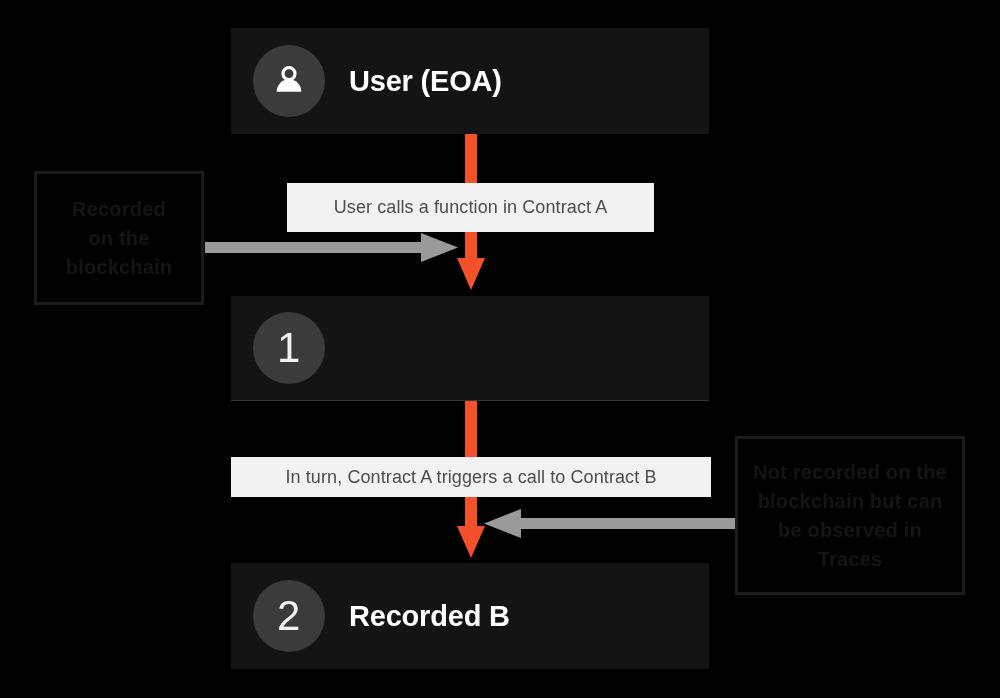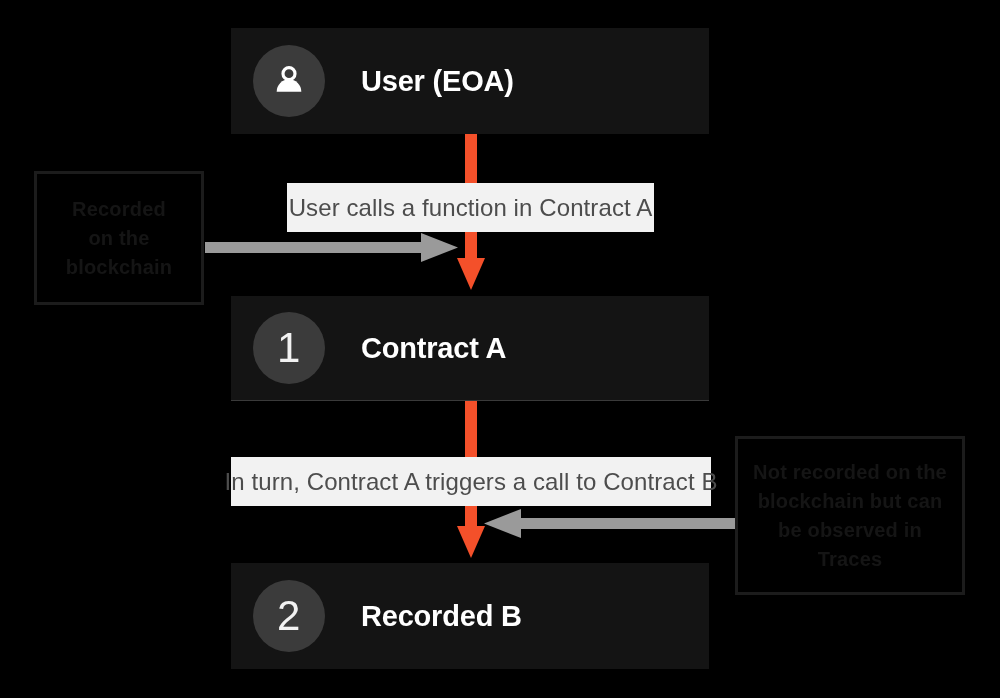--- a/index.html
+++ b/index.html
@@ -45,41 +45,41 @@
     color: #f2f2f2;
     font-size: 42px;
     font-weight: 400;
     line-height: 1;
     letter-spacing: 0.5px;
   }
   .node-label {
     color: #ffffff;
     font-size: 29px;
     font-weight: 700;
-    margin-left: 36px;
+    margin-left: 24px;
     letter-spacing: -0.2px;
     white-space: nowrap;
   }
 
   
   .person-icon { display:block; width:40px; height:40px; }
 
   
   .caption {
     position: absolute;
     background: #f2f2f2;
     display: flex;
     align-items: center;
     justify-content: center;
     z-index: 6;
     box-sizing: border-box;
   }
   .caption span {
     color: #4d4d4d;
-    font-size: 24px;
+    font-size: 18px;
     font-weight: 400;
     white-space: nowrap;
     letter-spacing: 0.1px;
   }
 
   
   .annot {
     position: absolute;
     background: #000000;
     border: 3px solid #1c1c1c;
@@ -127,35 +127,34 @@
         <path d="M4.6 18.4 A7.4 7.4 0 0 1 19.4 18.4 Z" fill="#ffffff"></path>
       </svg>
     </div>
     <div class="node-label">User (EOA)</div>
   </div>
 
   <div class="node with-rule" style="left:231px; top:296px; width:478px; height:105px;">
     <div class="node-badge">
       <span class="node-badge-num">1</span>
     </div>
-    <div class="node-label">Contract A</div>
   </div>
 
   <div class="node" style="left:231px; top:563px; width:478px; height:106px;">
     <div class="node-badge">
       <span class="node-badge-num">2</span>
     </div>
     <div class="node-label">Recorded B</div>
   </div>
 
   <div class="caption" style="left:287px; top:183px; width:367px; height:49px;">
     <span>User calls a function in Contract A</span>
   </div>
 
-  <div class="caption" style="left:231px; top:457px; width:480px; height:49px;text-align:center;">
+  <div class="caption" style="left:231px; top:457px; width:480px; height:40px;text-align:center;">
     <span>In turn, Contract A triggers a call to Contract B</span>
   </div>
 
   <svg class="arrow-svg" style="left:205px; top:232px; width:255px; height:32px;" viewBox="0 0 255 32">
     <rect x="0" y="10" width="222" height="11" fill="#9a9a9a"></rect>
     <path d="M253 15.5 L216 1 L216 30 Z" fill="#9a9a9a"></path>
   </svg>
 
   <svg class="arrow-svg" style="left:482px; top:508px; width:255px; height:32px;" viewBox="0 0 255 32">
     <rect x="33" y="10" width="222" height="11" fill="#9a9a9a"></rect>

